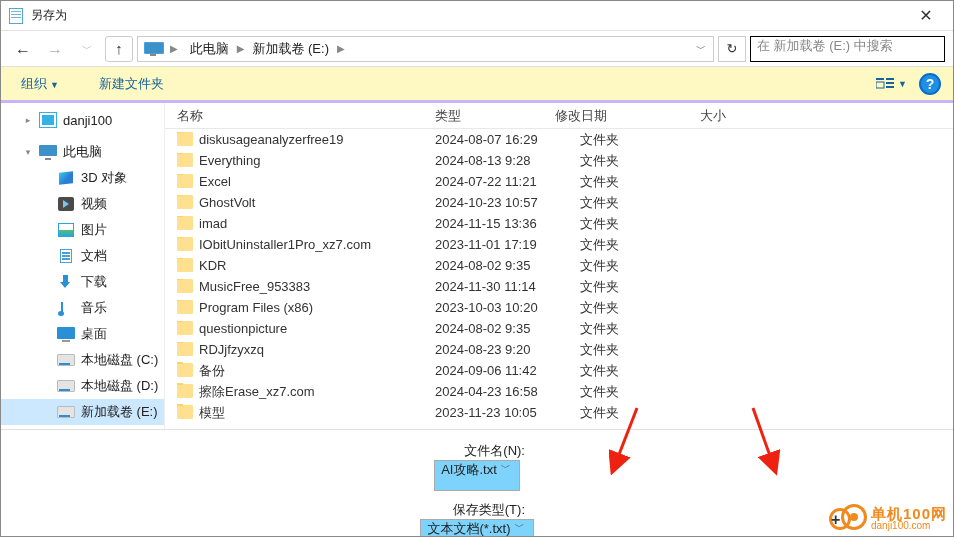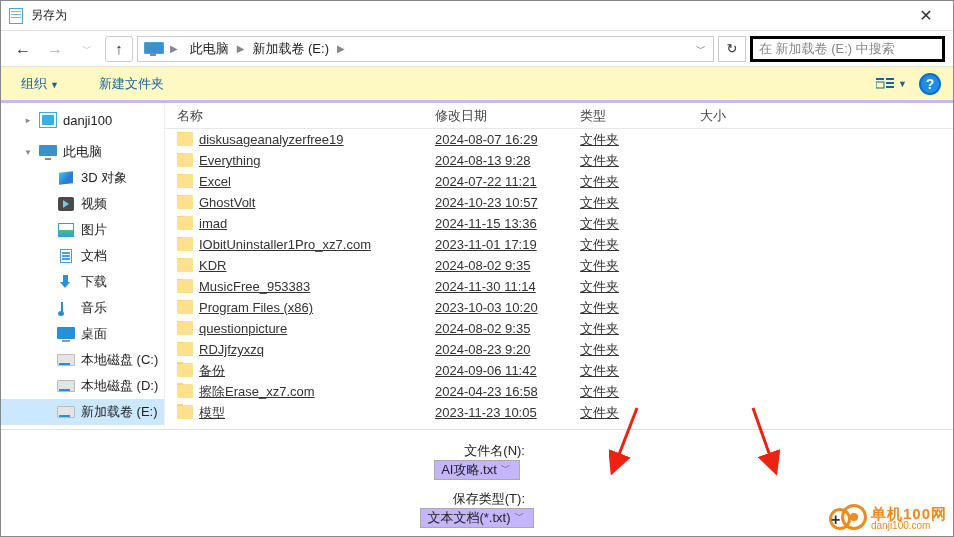--- a/index.html
+++ b/index.html
@@ -17,21 +17,21 @@
 .addressbar { flex: 1; height: 26px; border: 1px solid #ccc; display: flex; align-items: center; padding: 0 2px 0 6px; gap: 6px; }
 .pc-icon { width: 18px; height: 13px; position:relative; }
 .pc-icon::before { content:''; position:absolute; top:0; left:0; width:18px; height:10px; border:1px solid #4aa0d8; background:#3c91c8; border-radius:1px; }
 .pc-icon::after { content:''; position:absolute; bottom:-1px; left:6px; width:6px; height:2px; background:#888; }
 .breadcrumb { display:flex; align-items:center; gap:2px; color:#222; }
 .crumb { padding: 2px 4px; cursor:pointer; }
 .crumb-sep { color:#888; padding:0 2px; font-size:10px; }
 .addressbar .spacer { flex:1; }
 .addr-drop { width:20px; height:24px; display:flex; align-items:center; justify-content:center; color:#555; cursor:pointer; }
 .refresh-btn { width:28px; height:26px; border:1px solid #ccc; display:flex; align-items:center; justify-content:center; color:#333; cursor:pointer; }
-.searchbox { width: 195px; height:26px; border:3px solid #000000; display:flex; align-items:center; padding: 0 6px; color:#888; gap:4px; }
+.searchbox { width: 195px; height:26px; border:1px solid #000000; display:flex; padding: 0 6px; color:#888; gap:4px; }
 .toolbar { height:36px; display:flex; align-items:center; padding: 6px 12px; background:#fef9c3; border-bottom:3px solid #c4b5fd; }
 .toolbar .lnk { color:#18639c; cursor:pointer; padding: 4px 8px; margin-right: 24px; }
 .toolbar .lnk .caret { font-size:9px; margin-left:3px; color:#18639c; }
 .toolbar .right { margin-left:auto; display:flex; align-items:center; gap:12px; }
 .view-btn { display:flex; align-items:center; gap:4px; color:#18639c; cursor:pointer; }
 .help-btn { width:22px; height:22px; border:2px solid #0c6dc7; border-radius:50%; background:#1e8fe6; color:#fff; display:flex; align-items:center; justify-content:center; font-weight:bold; font-size:14px; cursor:pointer; }
 .split { display:flex; height: 326px; position:relative; }
 .sidebar { width:164px; overflow-y:auto; padding-top:4px; border-right:1px solid #eee; }
 .tree-item { display:flex; align-items:center; height:26px; padding-left:22px; gap:6px; color:#222; cursor:pointer; }
 .tree-item.indent { padding-left:40px; }
@@ -59,28 +59,28 @@
 .ico-disk::after { content:''; position:absolute; bottom:3px; left:2px; width:11px; height:2px; background:#2a90d6; }
 .listpane { flex:1; display:flex; flex-direction:column; overflow:hidden; }
 .listheader { display:flex; height:26px; align-items:center; border-bottom:1px solid #e8e8e8; color:#444; }
 .listheader .col { padding-left:12px; cursor:pointer; }
 .col-name { width:258px; }
 .col-date { width:145px; }
 .col-type { width:120px; }
 .col-size { flex:1; }
 .listbody { flex:1; overflow-y:auto; }
 .row { display:flex; height:21px; align-items:center; color:#333; cursor:pointer; }
-.row .cell { padding-left:12px; overflow:hidden; white-space:nowrap; text-overflow:ellipsis;text-decoration:underline; }
+.row .cell { padding-left:12px; overflow:hidden; white-space:nowrap; text-overflow:ellipsis; }
 .row .fico { width:16px; height:14px; display:inline-block; margin-right:6px; position:relative; vertical-align:-2px; }
 .fico::before { content:''; position:absolute; inset:0; background:#ffe08f; border-radius:1px; }
 .fico::after { content:''; position:absolute; left:0; top:-2px; width:6px; height:3px; background:#ffd36b; border-radius:1px 1px 0 0; }
 .bottom { border-top:1px solid #e0e0e0; padding: 12px 12px 10px; background:#fff; position:relative; }
 .form-row { display:flex; align-items:center; margin-bottom:10px;flex-direction:column; }
 .form-row label { width:112px; text-align:right; padding-right:8px; color:#222; }
-.combo { flex:1; height:24px; border:1px solid #aaa; display:flex; align-items:flex-start; padding:0 4px 0 6px; background:#c4b5fd; cursor:text; }
+.combo { flex:1; height:24px; border:1px solid #aaa; display:flex; align-items:flex-start; padding:0 4px 11px 6px; background:#7dd3fc; cursor:text; }
 .combo .val { flex:1; color:#222; }
 .combo .dd { color:#555; padding:0 4px; cursor:pointer; }
 .action-row { display:flex; align-items:center; gap:8px; padding-top:6px; }
 .hide-folders { display:flex; align-items:center; gap:6px; color:#18639c; cursor:pointer; }
 .action-row .spacer { flex:1; }
 .encoding { display:flex; align-items:center; gap:6px; }
 .enc-select { width:145px; height:24px; border:1px solid #999; background:#efefef; display:flex; align-items:center; padding:0 6px; cursor:pointer; }
 .enc-select .val { flex:1; }
 .btn { width:80px; height:26px; border:1px solid #aaa; background:#efefef; display:flex; align-items:center; justify-content:center; cursor:pointer; color:#222; }
 .btn.primary { border:1px solid #0078d7; }
@@ -207,22 +207,22 @@
       <div class="tree-item indent selected">
         <span class="caret"></span>
         <span class="ico ico-disk"></span>
         <span>新加载卷 (E:)</span>
       </div>
       <div style="height: 6px;"></div>
     </div>
   <div class="listpane">
     <div class="listheader">
       <div class="col col-name">名称</div>
+      <div class="col col-type">类型</div>
       <div class="col col-date">修改日期</div>
-      <div class="col col-type">类型</div>
       <div class="col col-size">大小</div>
     </div>
     <div class="listbody" id="filelist">
         <div class="row">
           <div class="cell col-name"><span class="fico"></span><span>diskusageanalyzerfree19</span></div>
           <div class="cell col-date">2024-08-07 16:29</div>
           <div class="cell col-type">文件夹</div>
           <div class="cell col-size"></div>
         </div>
         <div class="row">

